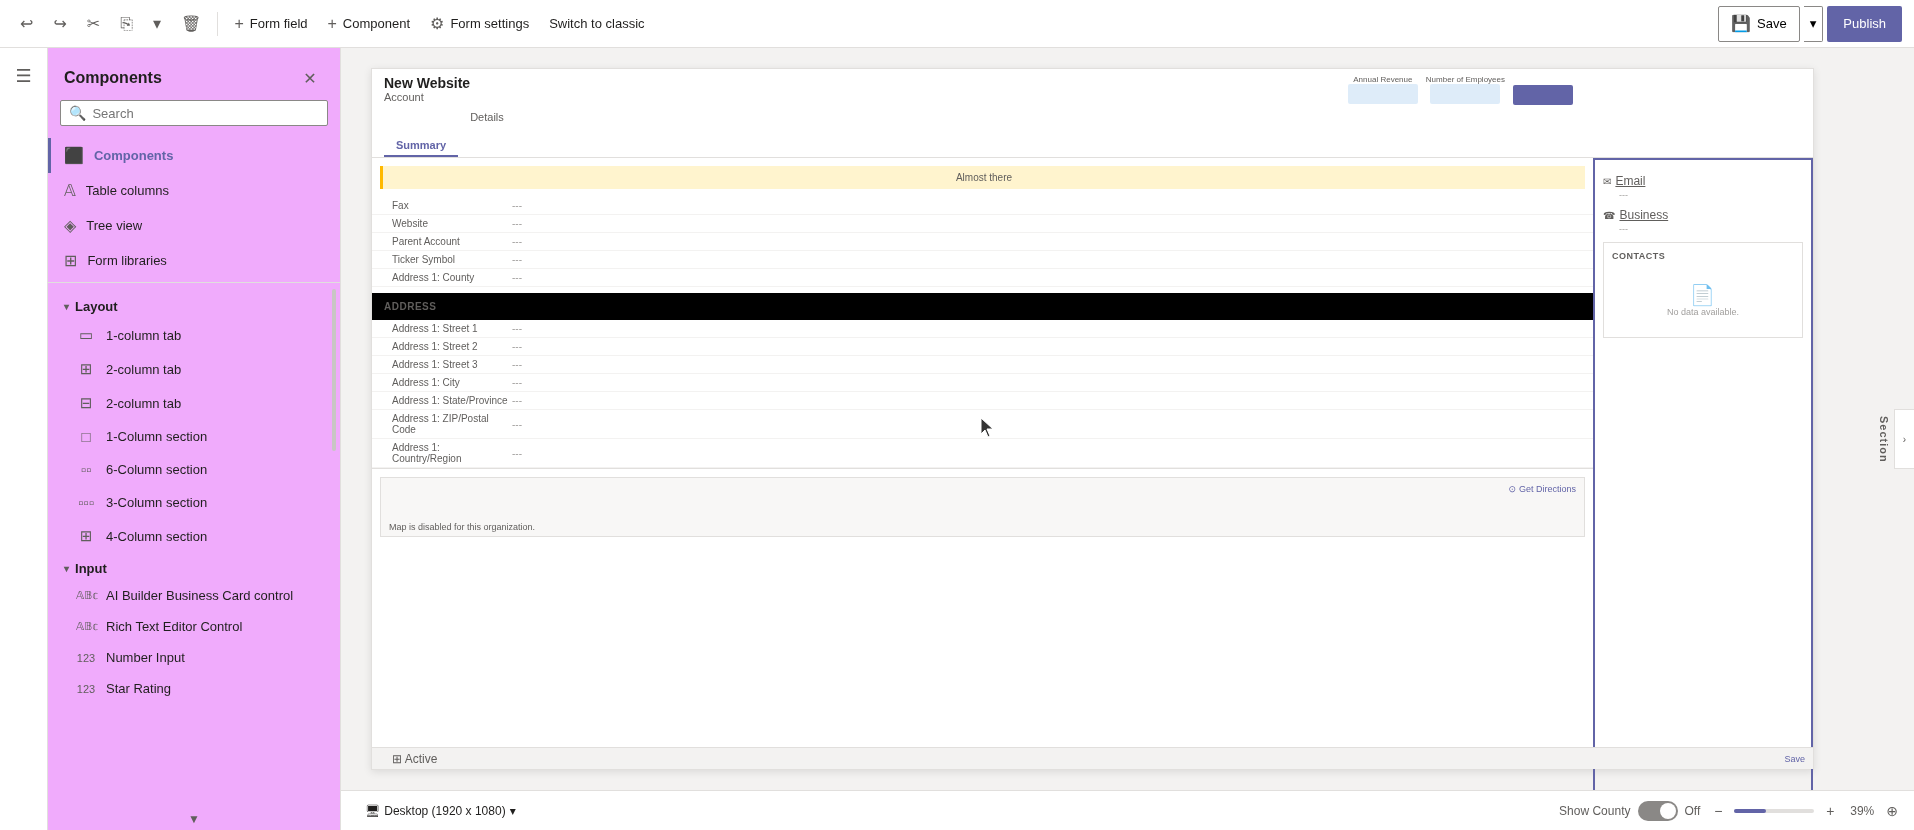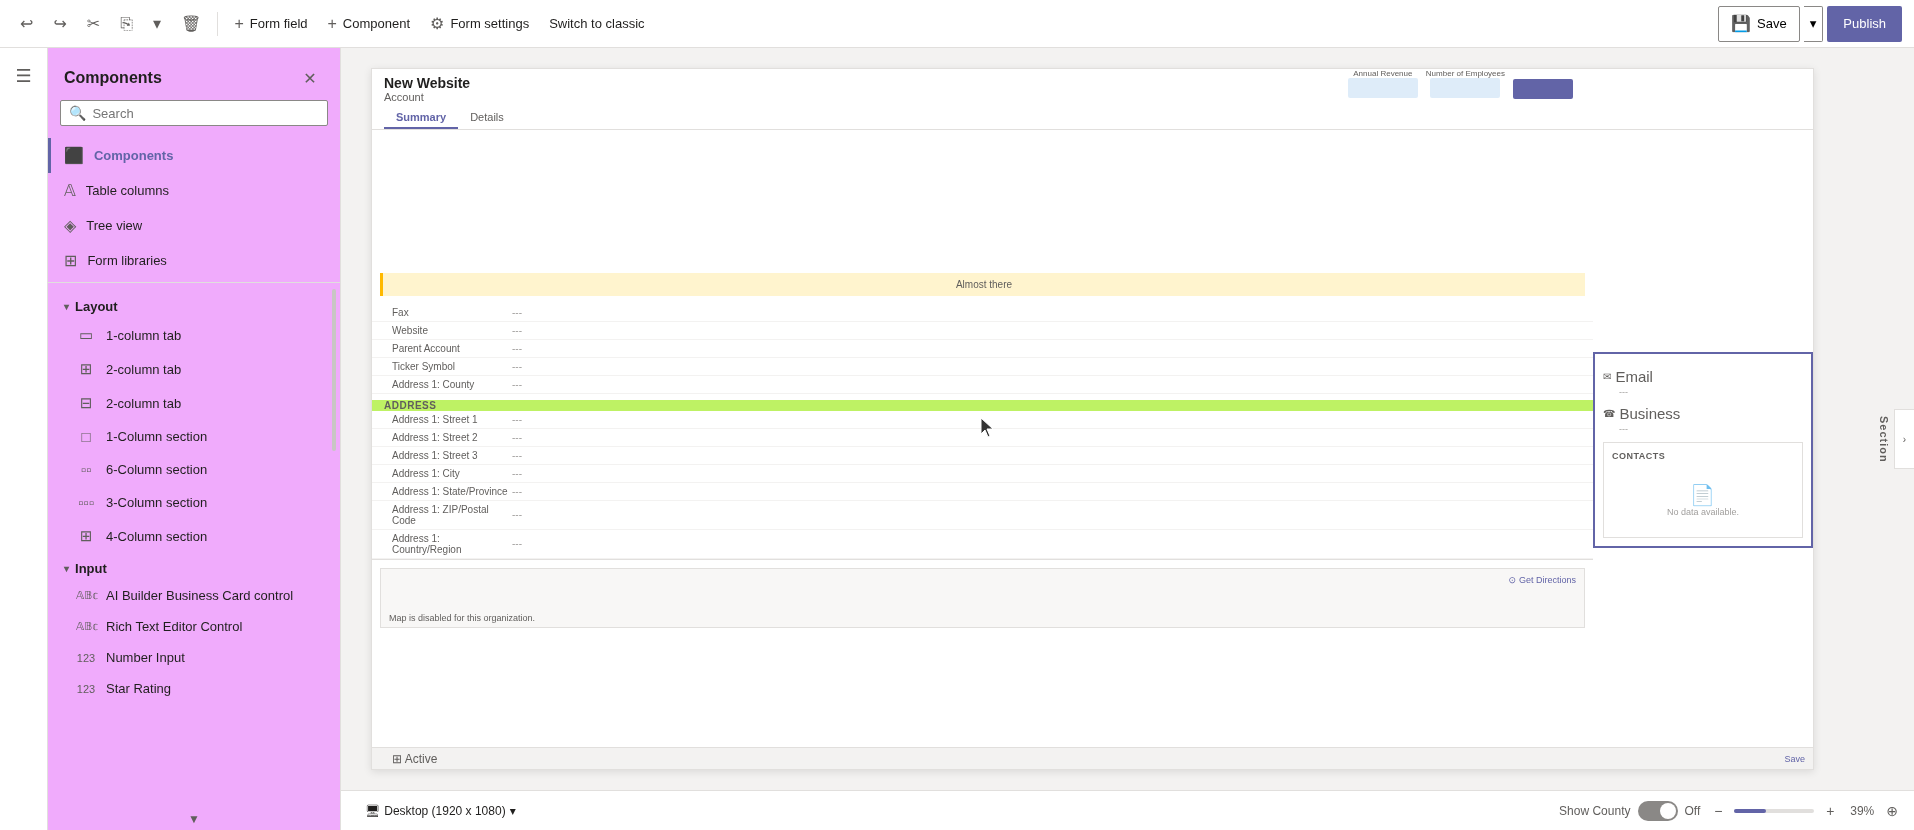--- a/index.html
+++ b/index.html
@@ -237,27 +237,27 @@
       padding: 4px 12px;
       font-size: 11px;
       cursor: pointer;
       color: #605e5c;
       border-bottom: 2px solid transparent;
     }
     .form-tab.active {
       color: #6264a7;
       border-bottom: 2px solid #6264a7;
       font-weight: 600;
+      margin-top: 28px;
     }
 
     .form-body {
       display: flex;
       height: calc(100% - 60px);
       overflow: hidden;
-      align-items: center;
     }
 
     .form-main-col {
       flex: 1;
       overflow-y: auto;
       padding: 0;
     }
 
     .form-side-col {
       width: 220px;
@@ -289,22 +289,22 @@
       font-size: 10px;
       color: #605e5c;
     }
     .form-field-value {
       flex: 1;
       font-size: 10px;
       color: #a19f9d;
     }
 
     .form-section-header {
-      background: #bef264;
-      padding: 0 12px;
+      background: #000000;
+      padding: 8px 12px;
       font-size: 10px;
       font-weight: 600;
       color: #605e5c;
       letter-spacing: 0.5px;
       text-transform: uppercase;
     }
 
     .form-map-section {
       padding: 8px;
       border-top: 1px solid #e1dfdd;
@@ -342,21 +342,21 @@
       letter-spacing: 0.5px;
       margin-bottom: 4px;
     }
     .side-field-row {
       display: flex;
       align-items: center;
       padding: 2px 0;
       gap: 4px;
     }
     .side-field-icon { font-size: 10px; color: #605e5c; }
-    .side-field-label { font-size: 15px; color: #605e5c; }
+    .side-field-label { font-size: 12px; color: #605e5c; text-decoration: underline; }
 
     .contacts-section {
       margin-top: 8px;
       border: 1px solid #e1dfdd;
       padding: 8px;
     }
     .contacts-title {
       font-size: 9px;
       font-weight: 600;
       color: #605e5c;
@@ -715,21 +715,21 @@
 
     <div class="form-preview-container">
 
       <div class="form-top-bar">
         <div class="form-title-row">
           <div>
             <div class="form-title">New Website</div>
             <div class="form-subtitle">Account</div>
           </div>
 
-          <div style="position:absolute;right:240px;top:0;display:flex;gap:8px;">
+          <div style="position:absolute;right:240px;top:6px;display:flex;gap:8px;">
             <div style="display:flex;flex-direction:column;align-items:center;">
               <div style="font-size:8px;color:#605e5c;">Annual Revenue</div>
               <div style="width:70px;height:20px;background:#deecf9;border-radius:2px;"></div>
             </div>
             <div style="display:flex;flex-direction:column;align-items:center;">
               <div style="font-size:8px;color:#605e5c;">Number of Employees</div>
               <div style="width:70px;height:20px;background:#deecf9;border-radius:2px;"></div>
             </div>
             <div style="width:60px;height:20px;margin-top:10px;background:#6264a7;border-radius:2px;"></div>
           </div>

